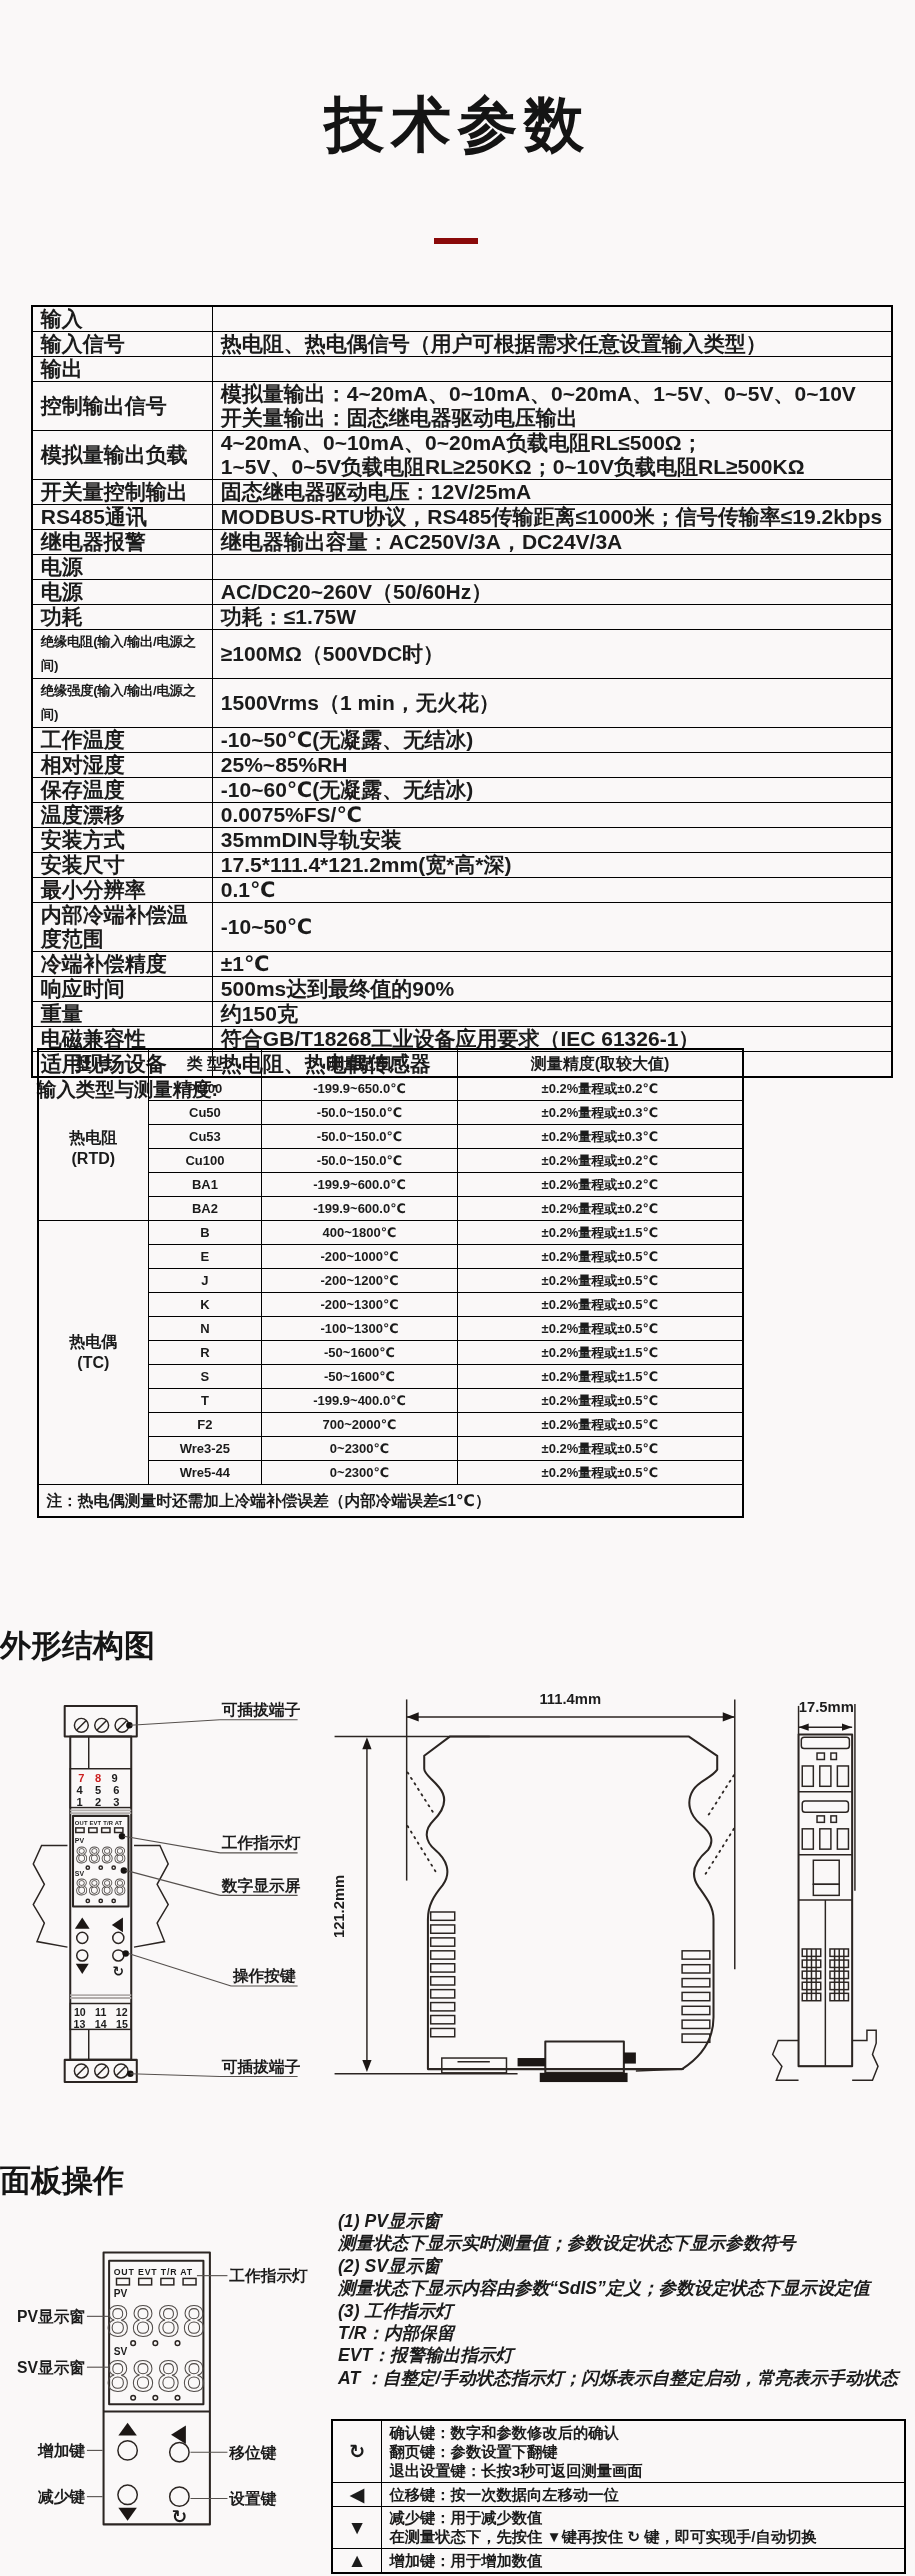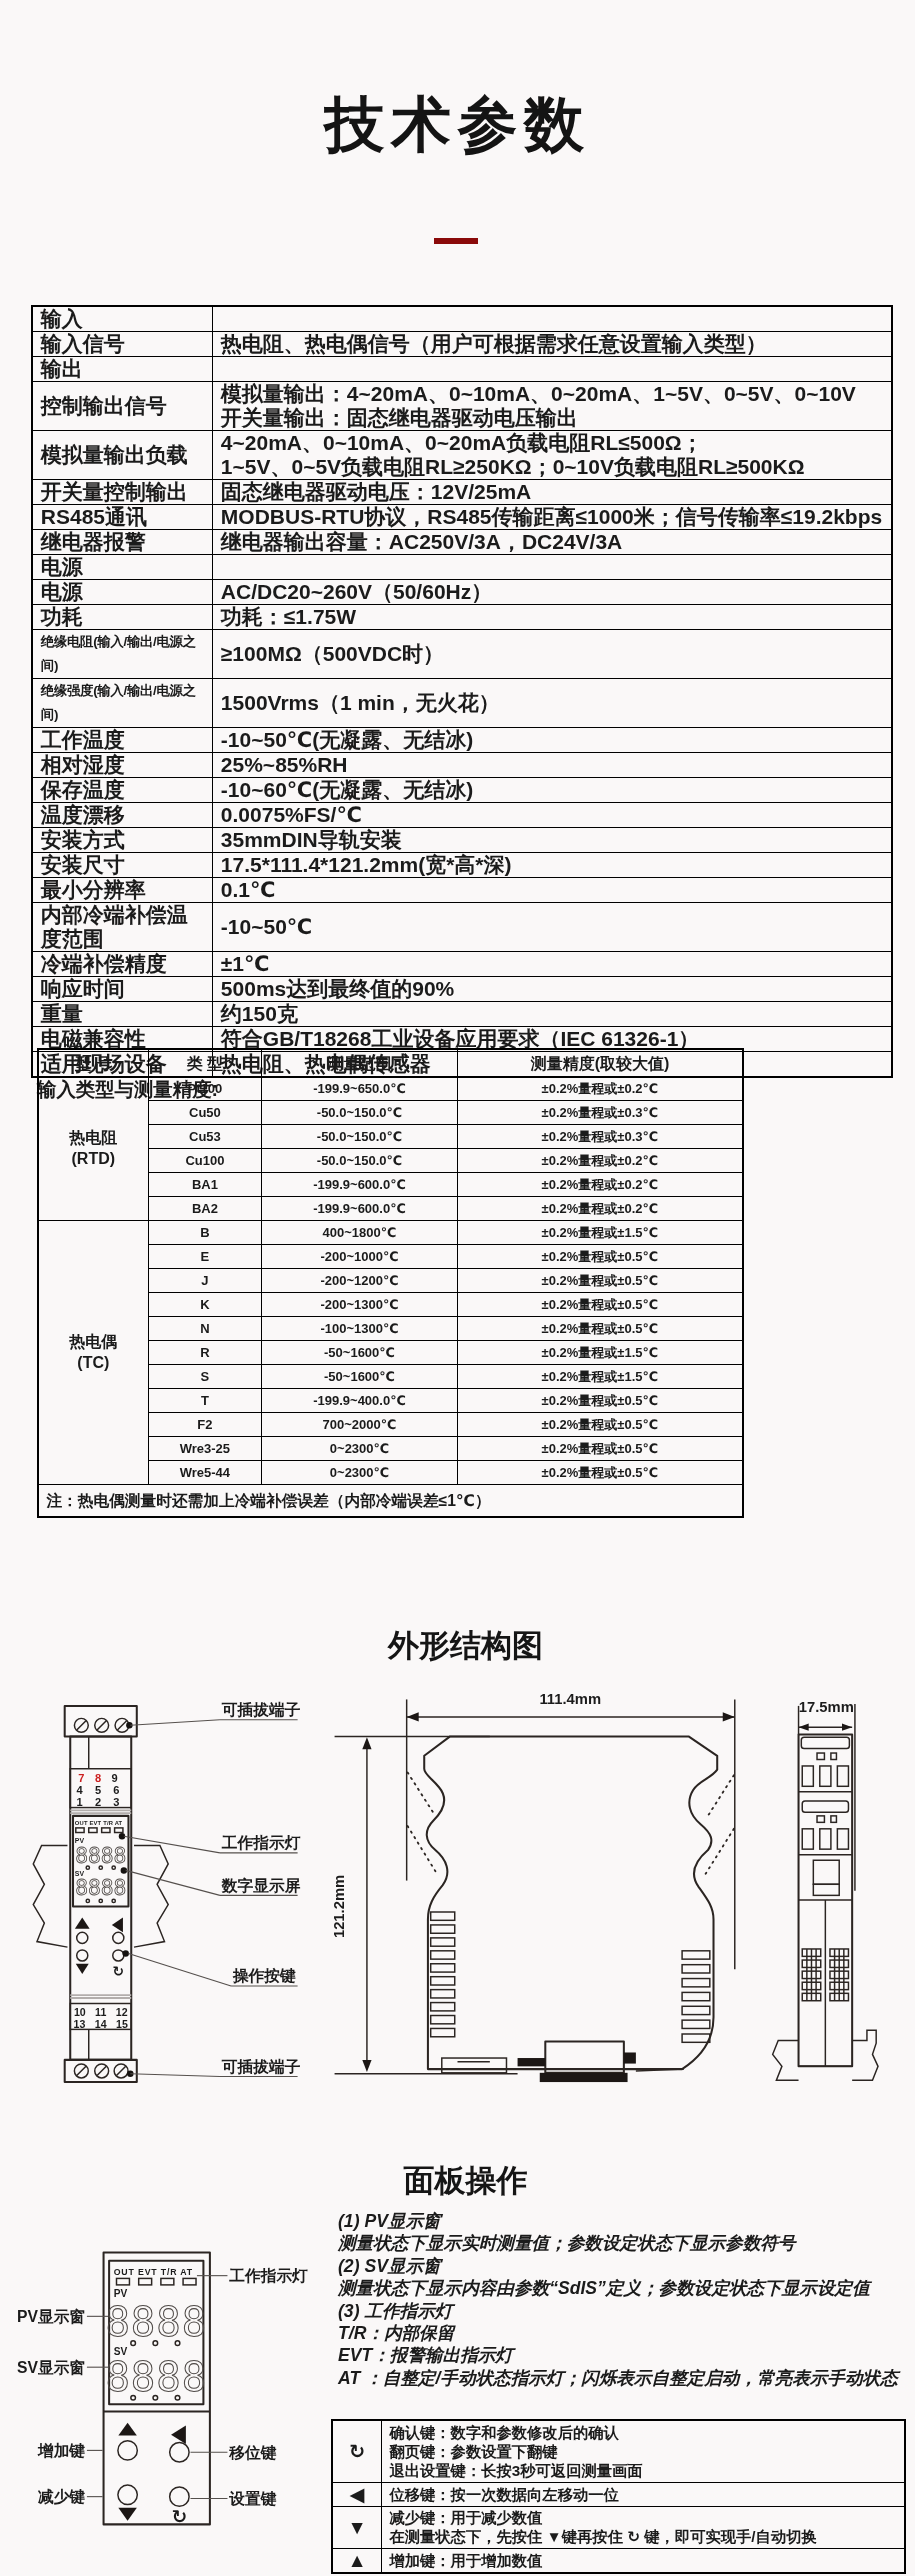--- a/index.html
+++ b/index.html
@@ -22,21 +22,21 @@
   
   .acc-heading{left:37px;top:1076px;font-size:19.4px;font-weight:700;}
   .acc{left:37px;top:1048px;}
   .acc table{width:707px;border:2.8px solid #000;}
   .acc th,.acc td{border:1.8px solid #000;font-size:13px;font-weight:600;text-align:center;
                   height:23px;line-height:23px;padding:0 3.7px;white-space:nowrap;}
   .acc th{font-size:16px;font-weight:700;height:26px;}
   .acc td.model{font-size:16px;line-height:20.3px;}
   .acc td.note{text-align:left;padding:3.7px 7.4px;height:24px;line-height:24px;font-size:15.7px;}
   
-  .sec-title{left:16px;right:0;text-align:center;font-size:31px;font-weight:800;color:#151515;}
+  .sec-title{left:0;right:0;font-size:31px;font-weight:800;color:#151515;}
   
   svg{position:absolute;overflow:visible;}
   .ln{stroke:#2b2522;stroke-width:1.6;fill:none;}
   .ln2{stroke:#2b2522;stroke-width:2.2;fill:none;stroke-linejoin:round;}
   .thin{stroke:#55504d;stroke-width:1.2;fill:none;}
   .grayln{stroke:#b3aeac;stroke-width:2;fill:none;}
   .fillb{fill:#1c1715;stroke:none;}
   .dot{fill:#151210;stroke:none;}
   .dash{stroke:#2b2522;stroke-width:2;fill:none;stroke-dasharray:1.5 5.5;stroke-linecap:round;}
   text{fill:#1c1c1c;}

